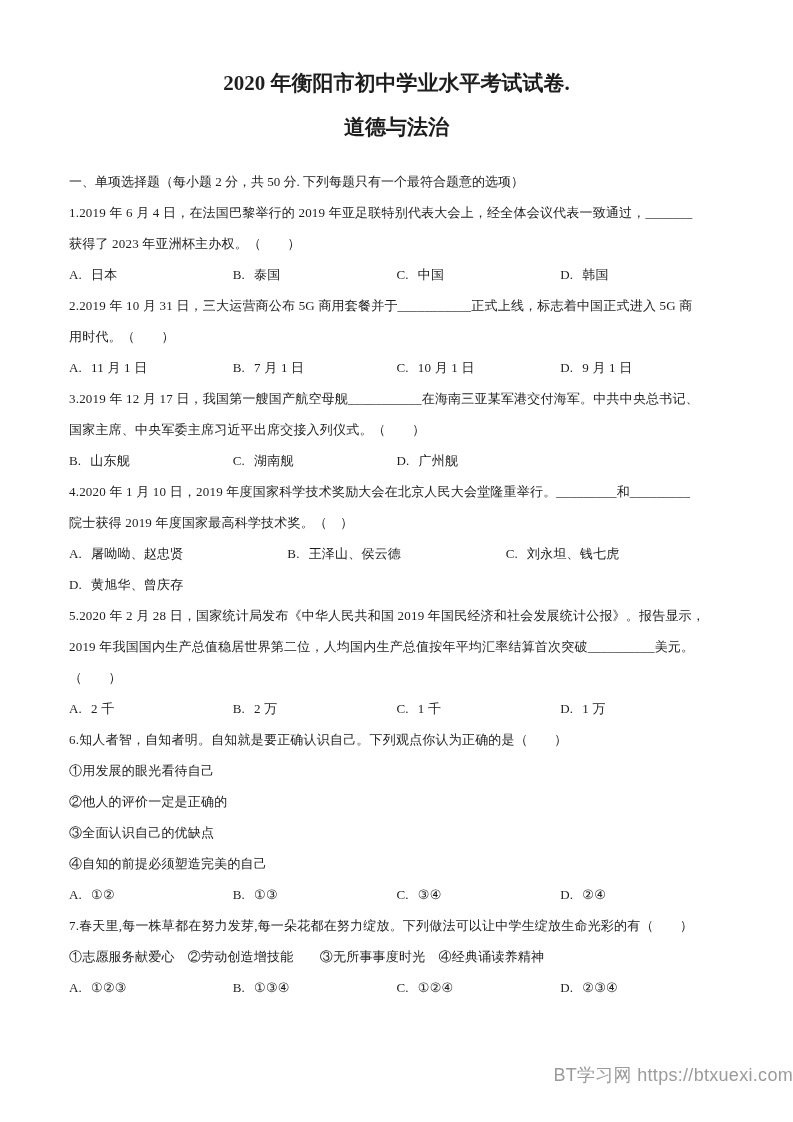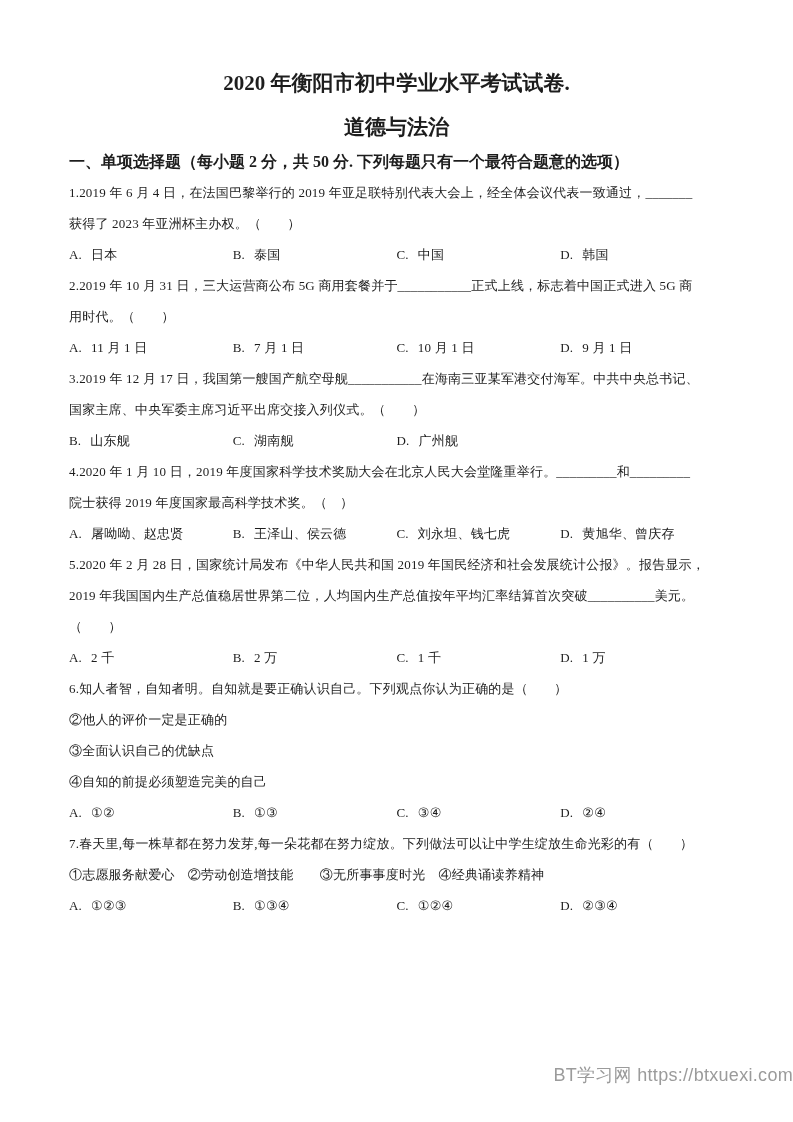--- a/index.html
+++ b/index.html
@@ -18,40 +18,40 @@
   .title, .subtitle {
     text-align: center;
     font-size: 21px;
     font-weight: bold;
     line-height: 30px;
     white-space: nowrap;
     overflow: hidden;
   }
   .subtitle { margin-top: 14px; }
   .section-header {
-    margin-top: 4px;
-    font-size: 16px;
-    font-weight: bold;
+    margin-top: 24px;
+    font-size: 13px;
+    font-weight: normal;
     line-height: 31px;
     white-space: nowrap;
     overflow: hidden;
   }
   .question { margin: 0; }
   .line {
     font-size: 13px;
     line-height: 31px;
     letter-spacing: 0.2px;
     white-space: nowrap;
     overflow: hidden;
   }
   .options {
     display: grid;
     grid-template-columns: repeat(4, 1fr);
   }
-  .options.two-col { grid-template-columns: 1fr 1fr 1fr 1fr; }
+  .options.two-col { grid-template-columns: 1fr 1fr 1fr; }
   .option {
     font-size: 13px;
     line-height: 31px;
     letter-spacing: 0.2px;
     white-space: nowrap;
     overflow: hidden;
   }
   .opt-label { margin-right: 9px; }
   .footer {
     position: absolute;
@@ -137,20 +137,21 @@
       <div class="option"><span class="opt-label">A.</span><span class="opt-text">2 千</span></div>
       <div class="option"><span class="opt-label">B.</span><span class="opt-text">2 万</span></div>
       <div class="option"><span class="opt-label">C.</span><span class="opt-text">1 千</span></div>
       <div class="option"><span class="opt-label">D.</span><span class="opt-text">1 万</span></div>
     </div>
   </section>
 
   <section class="question">
     <div class="stem">
       <p class="line">6.知人者智，自知者明。自知就是要正确认识自己。下列观点你认为正确的是（　　）</p>
+      <p class="line">①用发展的眼光看待自己</p>
       <p class="line">②他人的评价一定是正确的</p>
       <p class="line">③全面认识自己的优缺点</p>
       <p class="line">④自知的前提必须塑造完美的自己</p>
     </div>
     <div class="options">
       <div class="option"><span class="opt-label">A.</span><span class="opt-text">①②</span></div>
       <div class="option"><span class="opt-label">B.</span><span class="opt-text">①③</span></div>
       <div class="option"><span class="opt-label">C.</span><span class="opt-text">③④</span></div>
       <div class="option"><span class="opt-label">D.</span><span class="opt-text">②④</span></div>
     </div>

